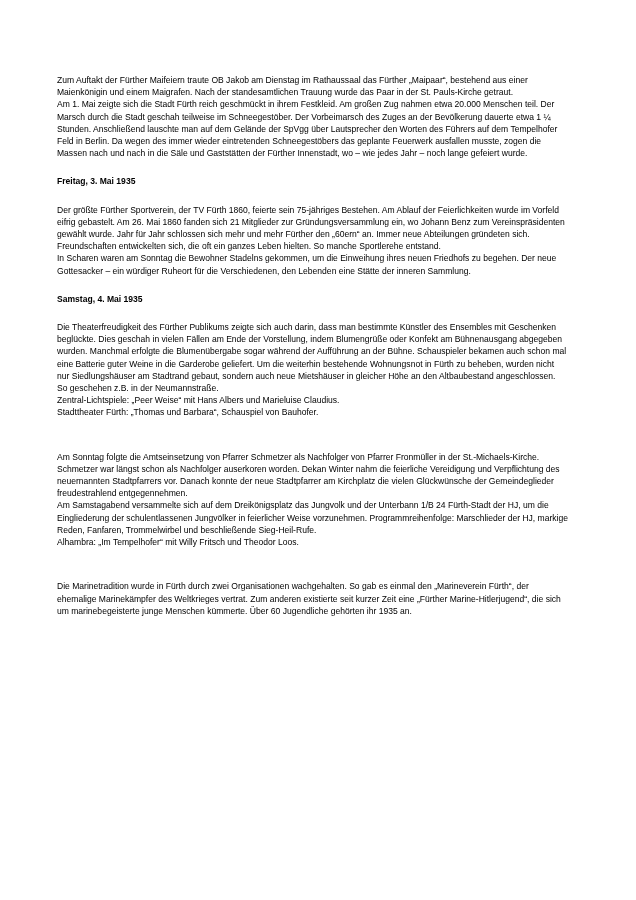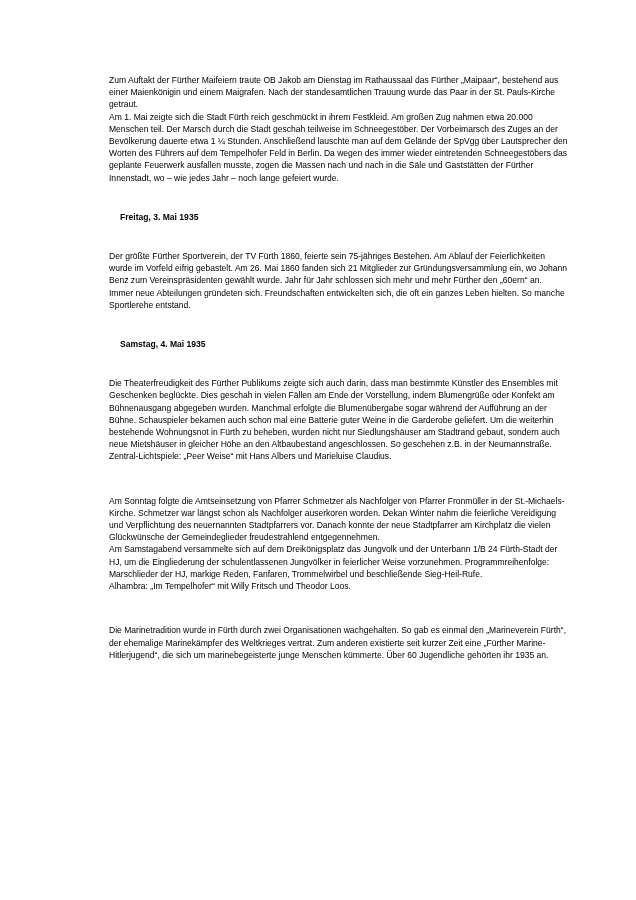--- a/index.html
+++ b/index.html
@@ -12,36 +12,36 @@
     background: #ffffff;
     font-family: "Liberation Sans", sans-serif;
     color: #000000;
     -webkit-font-smoothing: antialiased;
   }
   .page {
     position: relative;
     width: 636px;
     height: 900px;
     box-sizing: border-box;
-    padding: 74px 68px 40px 109px;
+    padding: 74px 68px 40px 57px;
     background: #ffffff;
   }
   .doc-body {
     font-size: 8.55px;
     line-height: 12.2px;
     text-align: left;
   }
   p.para {
     margin: 0;
     font-size: 8.55px;
     line-height: 12.2px;
     white-space: pre-wrap;
   }
   h2.heading {
-    margin: 11px;
+    margin: 0;
     font-size: 8.55px;
     line-height: 12.2px;
     font-weight: bold;
   }
   .gap-before-heading { height: 16px; }
   .gap-after-heading { height: 16px; }
 </style>
 </head>
 <body>
 
@@ -49,27 +49,29 @@
   <div class="doc-body">
 
     <p class="para">Zum Auftakt der Fürther Maifeiern traute OB Jakob am Dienstag im Rathaussaal das Fürther „Maipaar“, bestehend aus einer Maienkönigin und einem Maigrafen. Nach der standesamtlichen Trauung wurde das Paar in der St. Pauls-Kirche getraut.</p>
     <p class="para">Am 1. Mai zeigte sich die Stadt Fürth reich geschmückt in ihrem Festkleid. Am großen Zug nahmen etwa 20.000 Menschen teil. Der Marsch durch die Stadt geschah teilweise im Schneegestöber. Der Vorbeimarsch des Zuges an der Bevölkerung dauerte etwa 1 ¼ Stunden. Anschließend lauschte man auf dem Gelände der SpVgg über Lautsprecher den Worten des Führers auf dem Tempelhofer Feld in Berlin. Da wegen des immer wieder eintretenden Schneegestöbers das geplante Feuerwerk ausfallen musste, zogen die Massen nach und nach in die Säle und Gaststätten der Fürther Innenstadt, wo – wie jedes Jahr – noch lange gefeiert wurde.</p>
 
     <div class="gap-before-heading"></div>
     <h2 class="heading">Freitag, 3. Mai 1935</h2>
     <div class="gap-after-heading"></div>
 
     <p class="para">Der größte Fürther Sportverein, der TV Fürth 1860, feierte sein 75-jähriges Bestehen. Am Ablauf der Feierlichkeiten wurde im Vorfeld eifrig gebastelt. Am 26. Mai 1860 fanden sich 21 Mitglieder zur Gründungsversammlung ein, wo Johann Benz zum Vereinspräsidenten gewählt wurde. Jahr für Jahr schlossen sich mehr und mehr Fürther den „60ern“ an. Immer neue Abteilungen gründeten sich. Freundschaften entwickelten sich, die oft ein ganzes Leben hielten. So manche Sportlerehe entstand.</p>
+    <p class="para">In Scharen waren am Sonntag die Bewohner Stadelns gekommen, um die Einweihung ihres neuen Friedhofs zu begehen. Der neue Gottesacker – ein würdiger Ruheort für die Verschiedenen, den Lebenden eine Stätte der inneren Sammlung.</p>
 
     <div class="gap-before-heading"></div>
     <h2 class="heading">Samstag, 4. Mai 1935</h2>
     <div class="gap-after-heading"></div>
 
     <p class="para">Die Theaterfreudigkeit des Fürther Publikums zeigte sich auch darin, dass man bestimmte Künstler des Ensembles mit Geschenken beglückte. Dies geschah in vielen Fällen am Ende der Vorstellung, indem Blumengrüße oder Konfekt am Bühnenausgang abgegeben wurden. Manchmal erfolgte die Blumenübergabe sogar während der Aufführung an der Bühne. Schauspieler bekamen auch schon mal eine Batterie guter Weine in die Garderobe geliefert. Um die weiterhin bestehende Wohnungsnot in Fürth zu beheben, wurden nicht nur Siedlungshäuser am Stadtrand gebaut, sondern auch neue Mietshäuser in gleicher Höhe an den Altbaubestand angeschlossen. So geschehen z.B. in der Neumannstraße.</p>
     <p class="para">Zentral-Lichtspiele: „Peer Weise“ mit Hans Albers und Marieluise Claudius.</p>
+    <p class="para">Stadttheater Fürth: „Thomas und Barbara“, Schauspiel von Bauhofer.</p>
 
     <div class="gap-before-heading"></div>
     <div class="gap-after-heading"></div>
 
     <p class="para">Am Sonntag folgte die Amtseinsetzung von Pfarrer Schmetzer als Nachfolger von Pfarrer Fronmüller in der St.-Michaels-Kirche. Schmetzer war längst schon als Nachfolger auserkoren worden. Dekan Winter nahm die feierliche Vereidigung und Verpflichtung des neuernannten Stadtpfarrers vor. Danach konnte der neue Stadtpfarrer am Kirchplatz die vielen Glückwünsche der Gemeindeglieder freudestrahlend entgegennehmen.</p>
     <p class="para">Am Samstagabend versammelte sich auf dem Dreikönigsplatz das Jungvolk und der Unterbann 1/B 24 Fürth-Stadt der HJ, um die Eingliederung der schulentlassenen Jungvölker in feierlicher Weise vorzunehmen. Programmreihenfolge: Marschlieder der HJ, markige Reden, Fanfaren, Trommelwirbel und beschließende Sieg-Heil-Rufe.</p>
     <p class="para">Alhambra: „Im Tempelhofer“ mit Willy Fritsch und Theodor Loos.</p>
 
     <div class="gap-before-heading"></div>
     <div class="gap-after-heading"></div>

